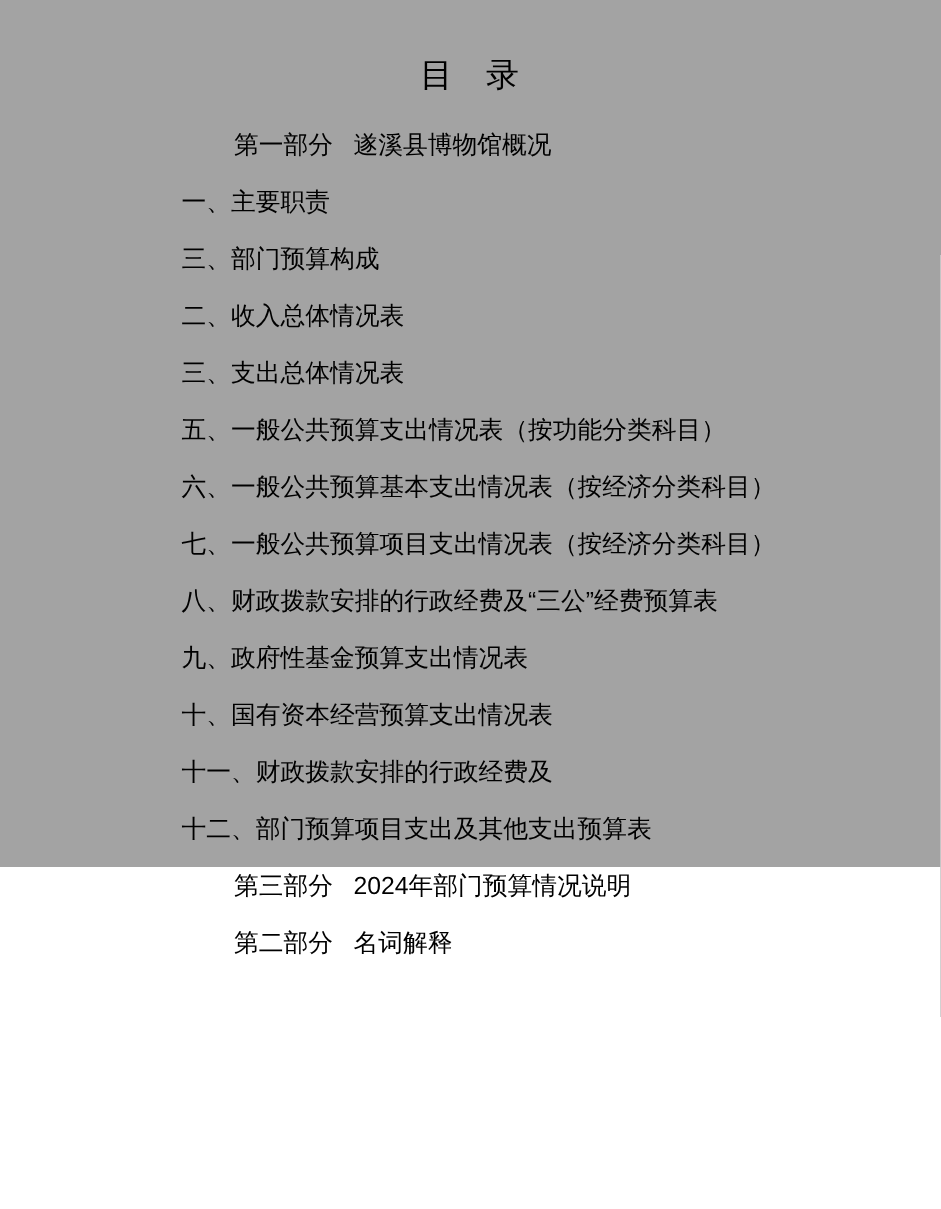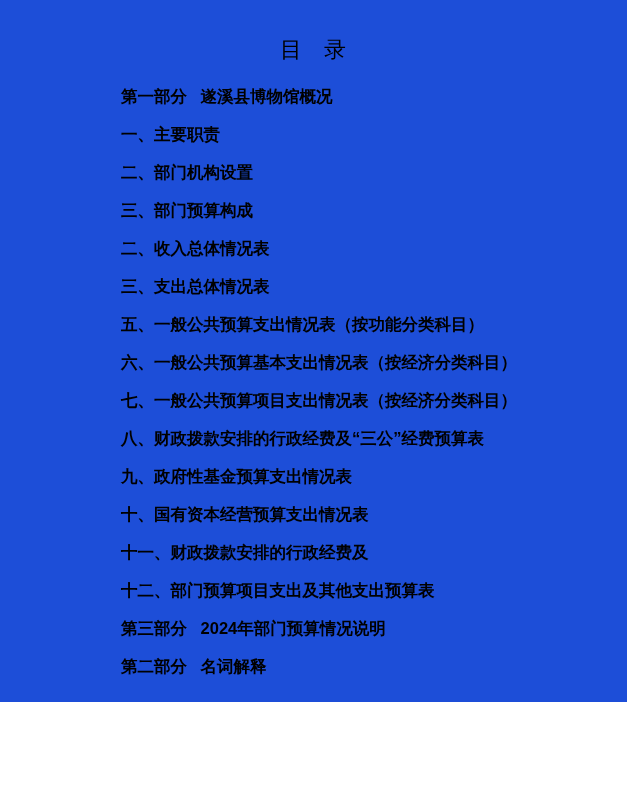--- a/index.html
+++ b/index.html
@@ -9,22 +9,22 @@
   body {
     width: 627px;
     height: 806px;
     background: #ffffff;
     color: #000000;
     font-family: "Liberation Sans", sans-serif;
     overflow: hidden;
   }
   .doc-page {
     width: 627px;
-    height: 702px;
-    background: #1d4ed8;
+    height: 578px;
+    background: #a3a3a3;
     box-sizing: border-box;
   }
   .page-title {
     margin: 0;
     padding-top: 35px;
     height: 30px;
     line-height: 30px;
     text-align: center;
     font-size: 22px;
     font-weight: 400;
@@ -35,40 +35,40 @@
   .toc {
     margin-top: 13px;
     padding-left: 121px;
     padding-right: 40px;
   }
   .toc-row {
     height: 38px;
     display: flex;
     align-items: center;
     font-size: 16.5px;
-    font-weight: 700;
+    font-weight: 400;
     word-spacing: 9px;
     white-space: nowrap;
     color: #000000;
   }
   .toc-row.section {
-    font-weight: 700;
+    font-weight: 400;
+    margin-left: 35px;
   }
 </style>
 </head>
 <body>
 
 <div class="doc-page">
 
   <h1 class="page-title">目 录</h1>
 
   <div class="toc">
     <div class="toc-row section">第一部分 遂溪县博物馆概况</div>
     <div class="toc-row">一、主要职责</div>
-    <div class="toc-row">二、部门机构设置</div>
     <div class="toc-row">三、部门预算构成</div>
     <div class="toc-row">二、收入总体情况表</div>
     <div class="toc-row">三、支出总体情况表</div>
     <div class="toc-row">五、一般公共预算支出情况表（按功能分类科目）</div>
     <div class="toc-row">六、一般公共预算基本支出情况表（按经济分类科目）</div>
     <div class="toc-row">七、一般公共预算项目支出情况表（按经济分类科目）</div>
     <div class="toc-row">八、财政拨款安排的行政经费及“三公”经费预算表</div>
     <div class="toc-row">九、政府性基金预算支出情况表</div>
     <div class="toc-row">十、国有资本经营预算支出情况表</div>
     <div class="toc-row">十一、财政拨款安排的行政经费及</div>

